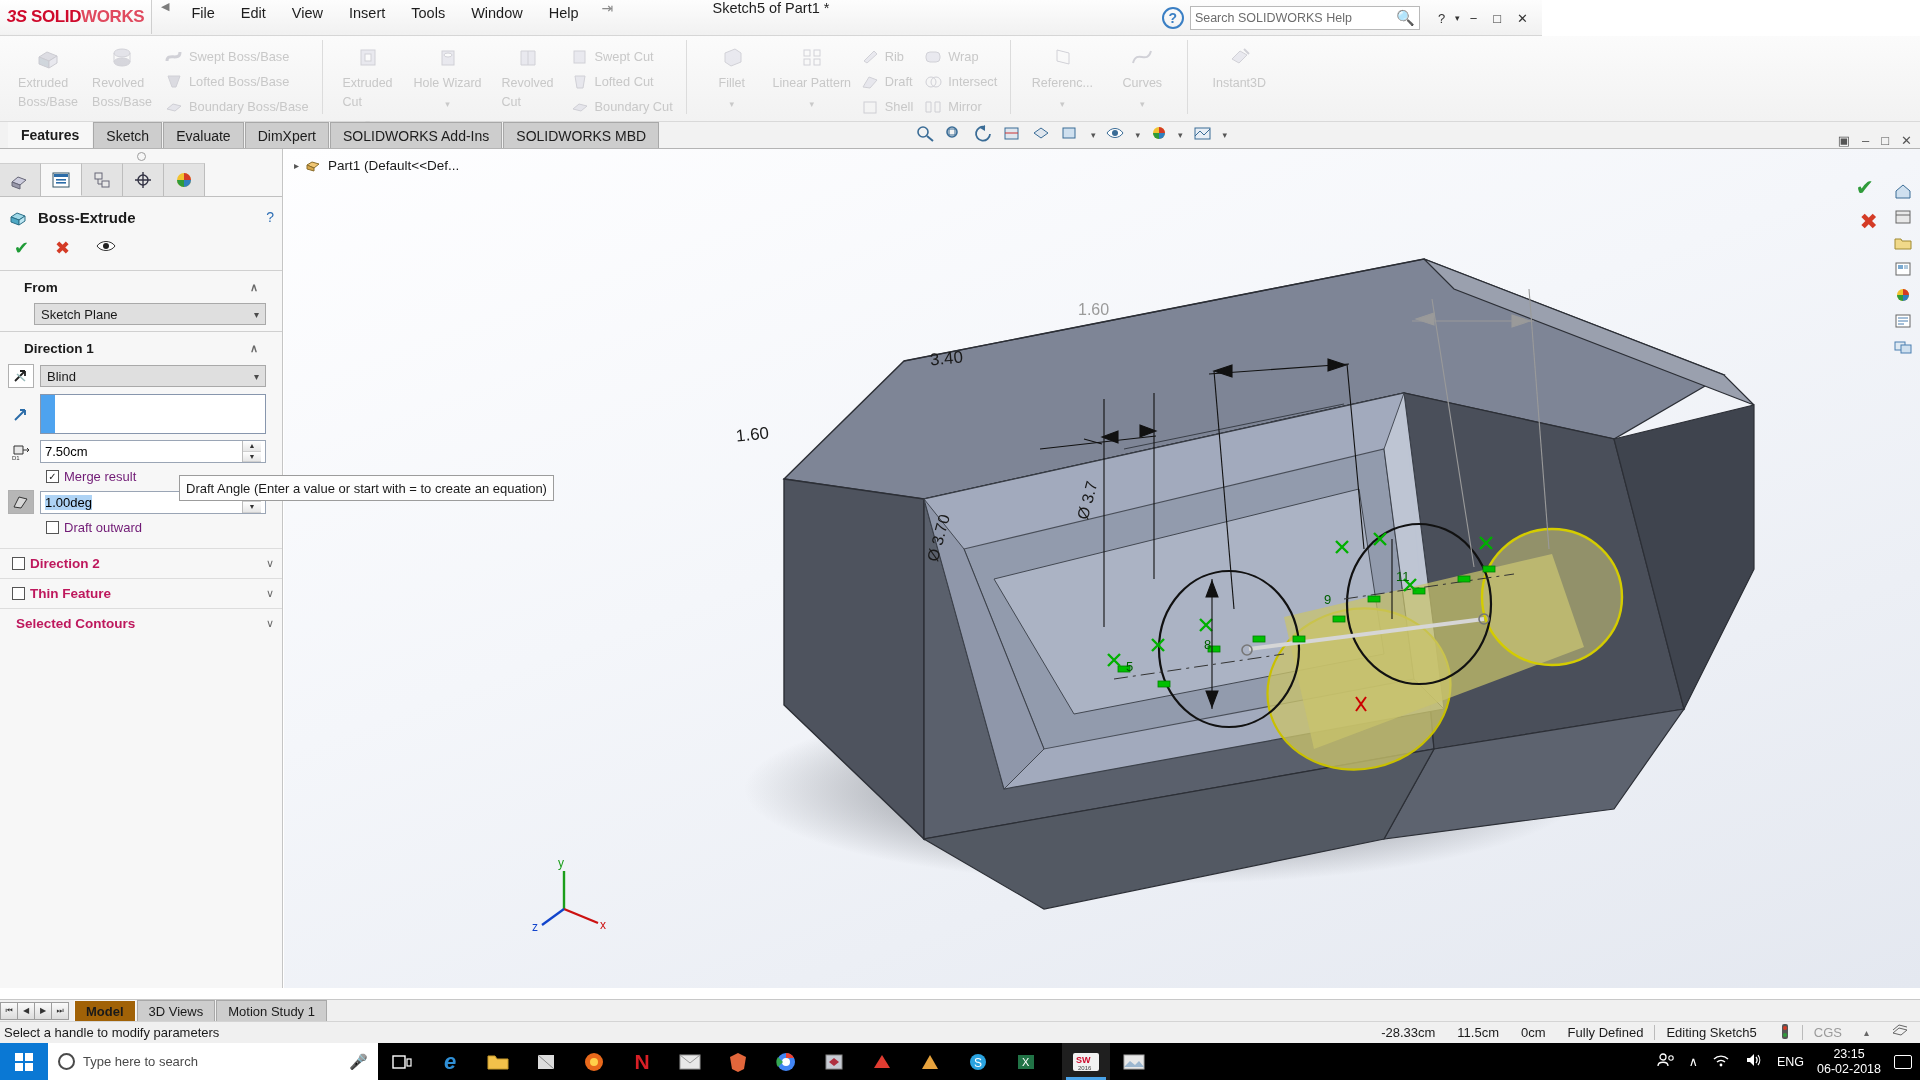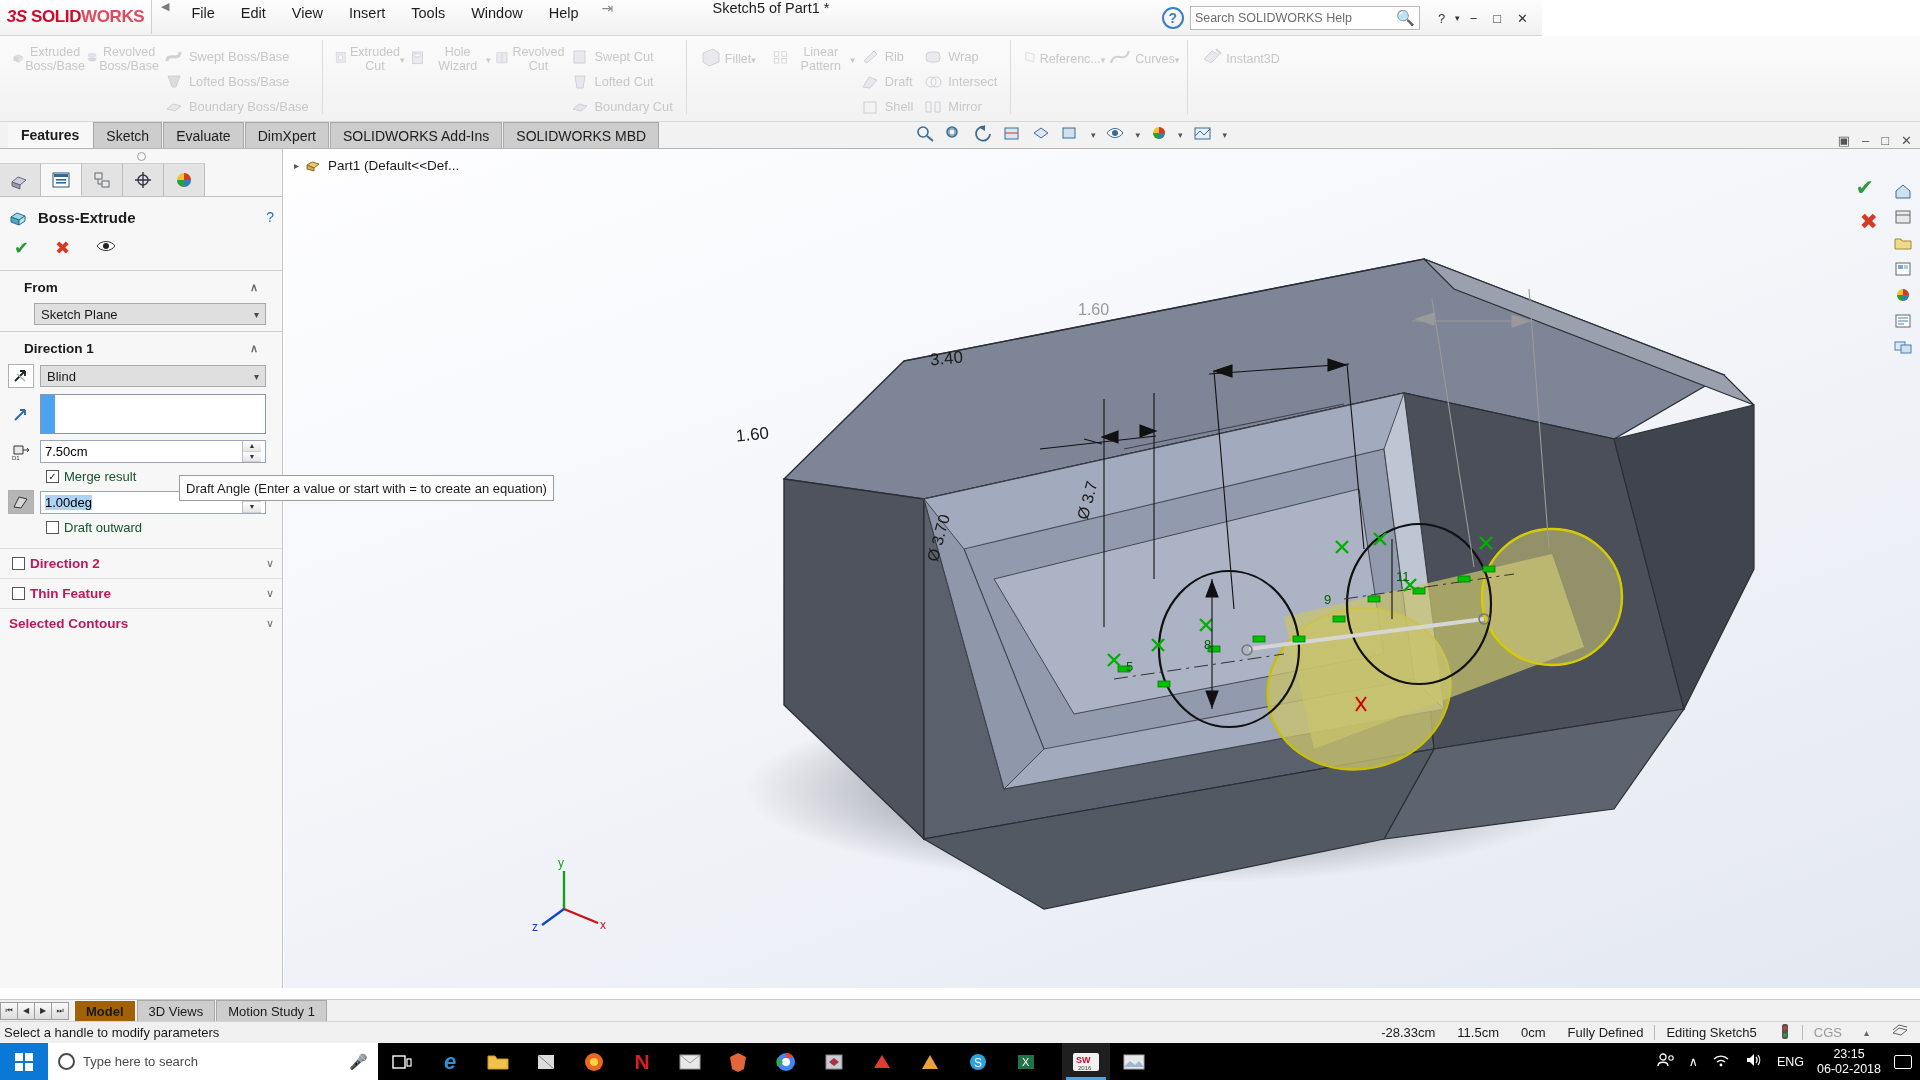--- a/index.html
+++ b/index.html
@@ -55,23 +55,23 @@
   
   .ribbon {
     position: absolute; left: 0; top: 36px; width: 1920px; height: 86px;
     background: linear-gradient(#fbfbfb,#f2f2f2);
     border-bottom: 1px solid #d9d9d9;
     display: flex; align-items: flex-start; padding-left: 6px;
   }
   .rgroup { display: flex; align-items: flex-start; height: 84px; padding: 2px 5px; }
   .rsep { width: 1px; height: 74px; background: #dcdcdc; margin: 4px 3px; }
   .bigbtn {
-    width: 74px; display: flex; flex-direction: row; align-items: center;
-    padding-top: 5px; color: #c8c8c8; font-size: 12.5px; text-align: center;
-    line-height: 14px;
+    width: 74px; display: flex; flex-direction: column; align-items: center;
+    padding-top: 5px; color: #c8c8c8; font-size: 12.5px; text-align: left;
+    line-height: 19px;
   }
   .bigbtn.wide { width: 86px; }
   .bigico { width: 30px; height: 28px; margin-bottom: 3px; opacity: .35; }
   .stack { display: flex; flex-direction: column; padding-top: 6px; }
   .smbtn {
     display: flex; align-items: center; height: 25px; color: #c8c8c8;
     font-size: 12.8px; padding: 0 5px; white-space: nowrap;
   }
   .smico { width: 20px; height: 19px; margin-right: 5px; opacity: .35; }
   .caret { font-size: 9px; color: #c9c9c9; margin-top: 2px; }
@@ -152,21 +152,21 @@
     flex: 1; display: flex; align-items: center; justify-content: center;
     font-size: 7px; background: linear-gradient(#fefefe,#e6e6e6); font-style: normal;
     border-bottom: 1px solid #cfcfcf; color: #333;
   }
   .chkrow { display: flex; align-items: center; padding: 3px 8px 3px 46px; }
   .chk {
     width: 13px; height: 13px; border: 1px solid #555; background: #fff;
     margin-right: 5px; display: flex; align-items: center; justify-content: center;
     font-size: 10px; color: #1a1a1a; line-height: 1;
   }
-  .chklab { font-size: 13px; color: #14532d; }
+  .chklab { font-size: 13px; color: #701a75; }
   .collrow {
     display: flex; align-items: center; height: 30px; padding: 0 8px;
     border-top: 1px solid #ddd;
   }
   .collrow .chev { margin-left: auto; color: #6b6b6b; font-size: 11px; }
   .collrow .t { font-size: 13.5px; font-weight: bold; color: #be185d; }
   .draftrow { position: relative; }
   .tooltip {
     position: absolute; left: 179px; top: -12px; height: 26px;
     background: #fdfdfd; border: 1px solid #9c9c9c; display: flex;
@@ -648,21 +648,21 @@
       <span class="chk" style="margin-left:4px"></span>
       <span class="t">Direction 2</span>
       <span class="chev">∨</span>
     </div>
     <div class="collrow">
       <span class="chk" style="margin-left:4px"></span>
       <span class="t">Thin Feature</span>
       <span class="chev">∨</span>
     </div>
     <div class="collrow">
-      <span class="t" style="margin-left:1px">Selected Contours</span>
+      <span class="t" style="margin-left:8px">Selected Contours</span>
       <span class="chev">∨</span>
     </div>
   </div>
 
   <div class="viewport">
 
     <div class="vpicons-top" style="left:630px;right:auto;top:-36px;">
     </div>
 
     <div class="tree">

